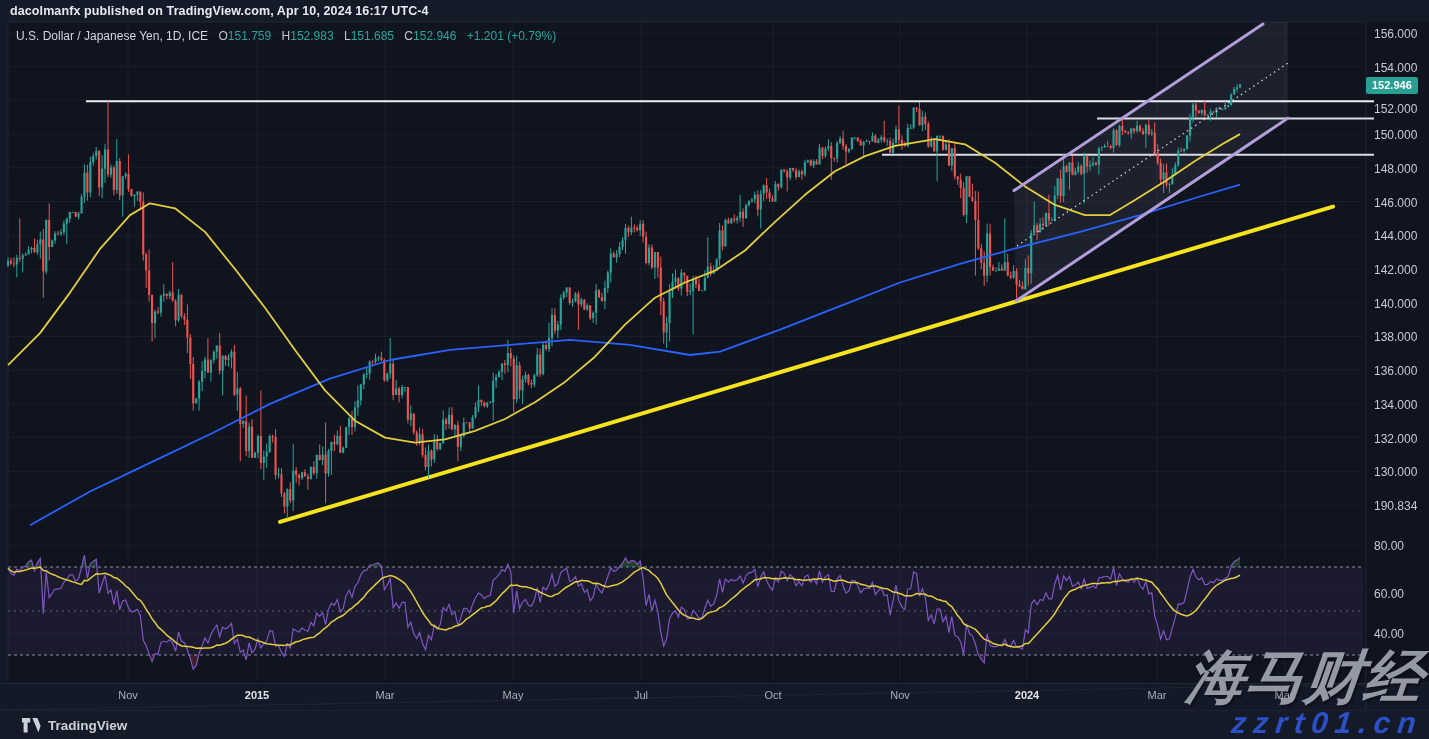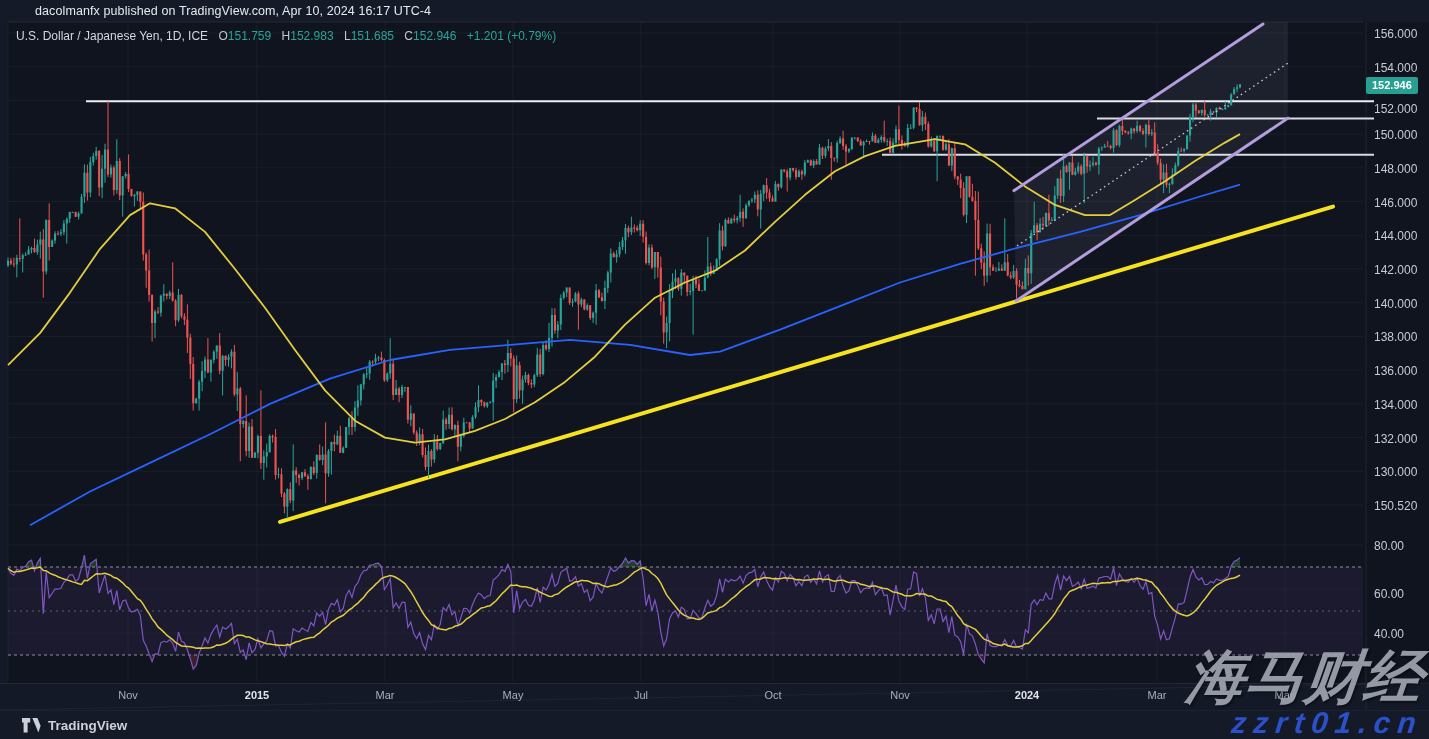--- a/index.html
+++ b/index.html
@@ -1,20 +1,20 @@
 <!DOCTYPE html>
 <html><head>
 <meta charset="utf-8">
 <style>
   * { margin:0; padding:0; box-sizing:border-box; }
   html,body { background:#0d101a; }
   body { font-family:"Liberation Sans","DejaVu Sans",sans-serif; }
   #app { position:relative; width:1429px; height:739px; background:#141927; overflow:hidden; }
   #topbar { position:absolute; left:0; top:0; width:1429px; height:22px; background:#151a28; }
-  #publish { position:absolute; left:10px; top:4px; font-size:12.5px; font-weight:400; color:#e6e9f0; letter-spacing:.1px;margin-left:25px; }
+  #publish { position:absolute; left:10px; top:4px; font-size:12.5px; font-weight:700; color:#e6e9f0; letter-spacing:.1px; }
   #chartbg { position:absolute; left:8px; top:22px; width:1358px; height:661px; background:#10141f; }
   #axisbg { position:absolute; left:1366px; top:22px; width:63px; height:661px; background:#10141f; }
   svg#chart { position:absolute; left:0; top:0; }
   #legend { position:absolute; left:16px; top:29px; font-size:12px; color:#d3d6de; white-space:nowrap; z-index:5; }
   #legend .val { color:#26a69a; }
   #legend .lbl { color:#c0c4cd; margin-left:7px; }
   #priceaxis { position:absolute; left:1367px; top:0; width:62px; height:739px; z-index:4; }
   .pl { position:absolute; left:7px; font-size:12px; color:#c7cad3; }
   #lastprice { position:absolute; left:1366px; top:77px; background:#279f93; color:#fff; font-size:11px; font-weight:700; padding:2px 6px 3px; border-radius:2px; z-index:6; }
   #timeaxis { position:absolute; left:0; top:683px; width:1429px; height:27px; z-index:3; }
@@ -130,21 +130,21 @@
       <div class="pl" style="top: 161.856px;">148.000</div>
       <div class="pl" style="top: 195.57px;">146.000</div>
       <div class="pl" style="top: 229.284px;">144.000</div>
       <div class="pl" style="top: 262.998px;">142.000</div>
       <div class="pl" style="top: 296.712px;">140.000</div>
       <div class="pl" style="top: 330.426px;">138.000</div>
       <div class="pl" style="top: 364.14px;">136.000</div>
       <div class="pl" style="top: 397.854px;">134.000</div>
       <div class="pl" style="top: 431.568px;">132.000</div>
       <div class="pl" style="top: 465.282px;">130.000</div>
-      <div class="pl" style="top: 498.996px;">150.520</div>
+      <div class="pl" style="top: 498.996px;">190.834</div>
       <div class="pl" style="top: 539px; text-align: center;">80.00</div>
       <div class="pl" style="top: 575px; margin-top: 12px;">60.00</div>
       <div class="pl" style="top: 627px;">40.00</div>
     </div>
   <div id="lastprice">152.946</div>
   <div id="timeaxis">
       <div class="tl" style="left: 128px;">Nov</div>
       <div class="tl major" style="left: 257px;">2015</div>
       <div class="tl" style="left: 385px;">Mar</div>
       <div class="tl" style="left: 513px;">May</div>

